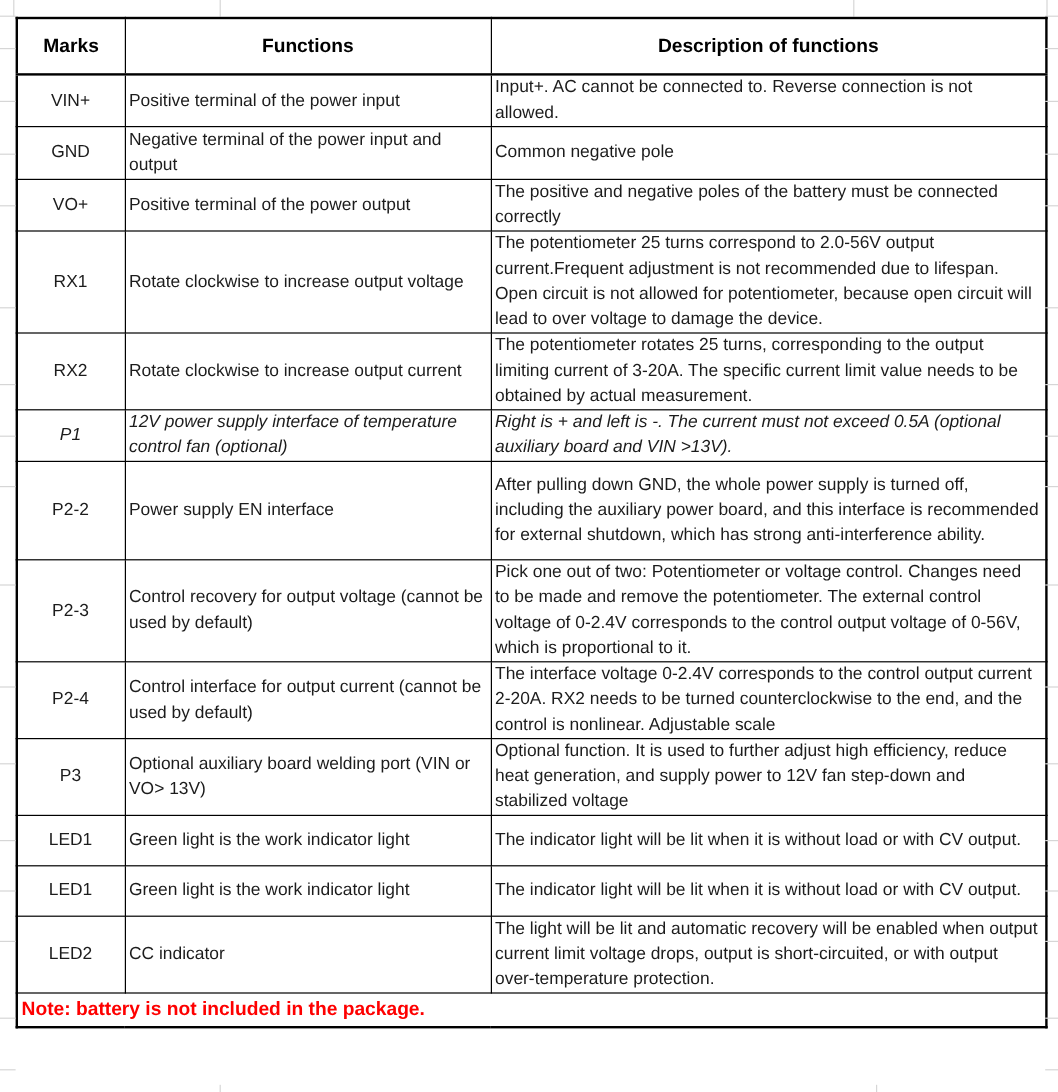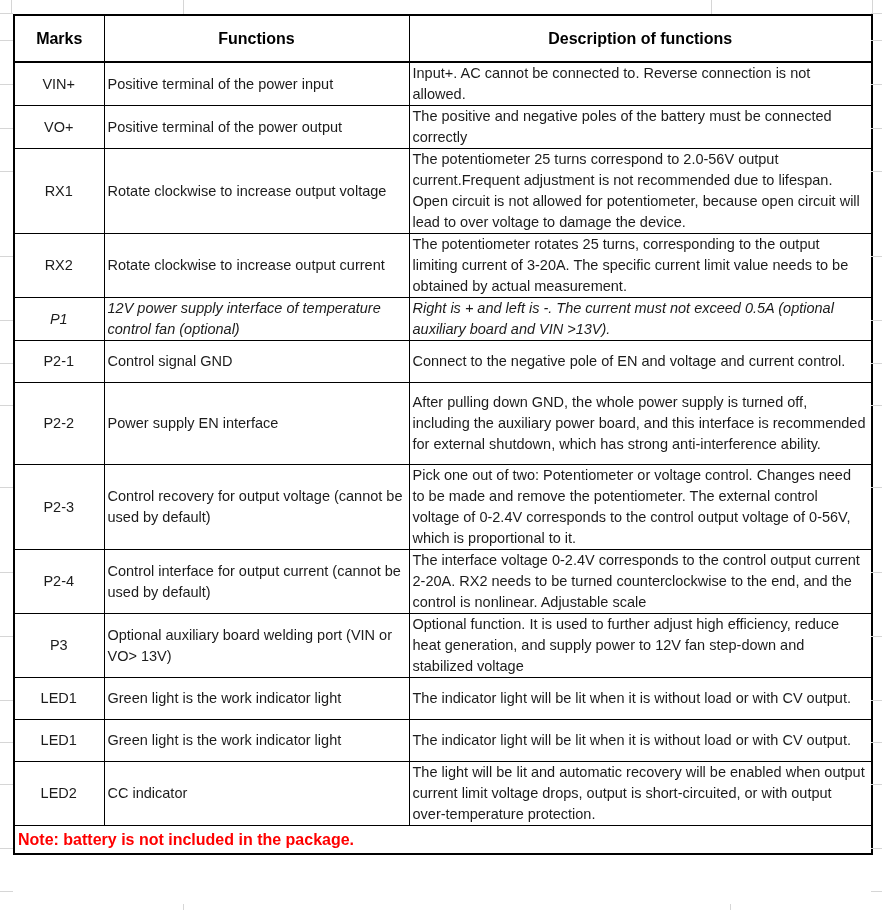--- a/index.html
+++ b/index.html
@@ -104,44 +104,44 @@
         <th>Description of functions</th>
       </tr>
     </thead>
     <tbody id="spec-body">
 
     <tr style="height: 40px; padding-left: 16px;">
           <td class="c-mark">VIN+</td>
           <td class="c-func">Positive terminal of the power input</td>
           <td class="c-desc">Input+. AC cannot be connected to. Reverse connection is not allowed.</td>
         </tr>
+        <tr style="height: 44px;">
+          <td class="c-mark">GND</td>
+          <td class="c-func">Negative terminal of the power input and output</td>
+          <td class="c-desc">Common negative pole</td>
+        </tr>
         <tr style="height: 42px;">
           <td class="c-mark">VO+</td>
           <td class="c-func">Positive terminal of the power output</td>
           <td class="c-desc">The positive and negative poles of the battery must be connected correctly</td>
         </tr>
         <tr style="height: 84px;">
           <td class="c-mark">RX1</td>
           <td class="c-func">Rotate clockwise to increase output voltage</td>
           <td class="c-desc">The potentiometer 25 turns correspond to 2.0-56V output current.Frequent adjustment is not recommended due to lifespan. Open circuit is not allowed for potentiometer, because open circuit will lead to over voltage to damage the device.</td>
         </tr>
         <tr style="height: 63px;">
           <td class="c-mark">RX2</td>
           <td class="c-func">Rotate clockwise to increase output current</td>
           <td class="c-desc">The potentiometer rotates 25 turns, corresponding to the output limiting current of 3-20A. The specific current limit value needs to be obtained by actual measurement.</td>
         </tr>
         <tr style="height: 42px; font-style: italic;">
           <td class="c-mark">P1</td>
           <td class="c-func">12V power supply interface of temperature control fan (optional)</td>
           <td class="c-desc">Right is + and left is -. The current must not exceed 0.5A (optional auxiliary board and VIN &gt;13V).</td>
-        </tr>
-        <tr style="height: 42px;">
-          <td class="c-mark">P2-1</td>
-          <td class="c-func">Control signal GND</td>
-          <td class="c-desc">Connect to the negative pole of EN and voltage and current control.</td>
         </tr>
         <tr style="height: 82px;">
           <td class="c-mark">P2-2</td>
           <td class="c-func">Power supply EN interface</td>
           <td class="c-desc">After pulling down GND, the whole power supply is turned off, including the auxiliary power board, and this interface is recommended for external shutdown, which has strong anti-interference ability.</td>
         </tr>
         <tr style="height: 84px;">
           <td class="c-mark">P2-3</td>
           <td class="c-func">Control recovery for output voltage (cannot be used by default)</td>
           <td class="c-desc">Pick one out of two: Potentiometer or voltage control. Changes need to be made and remove the potentiometer. The external control voltage of 0-2.4V corresponds to the control output voltage of 0-56V, which is proportional to it.</td>

